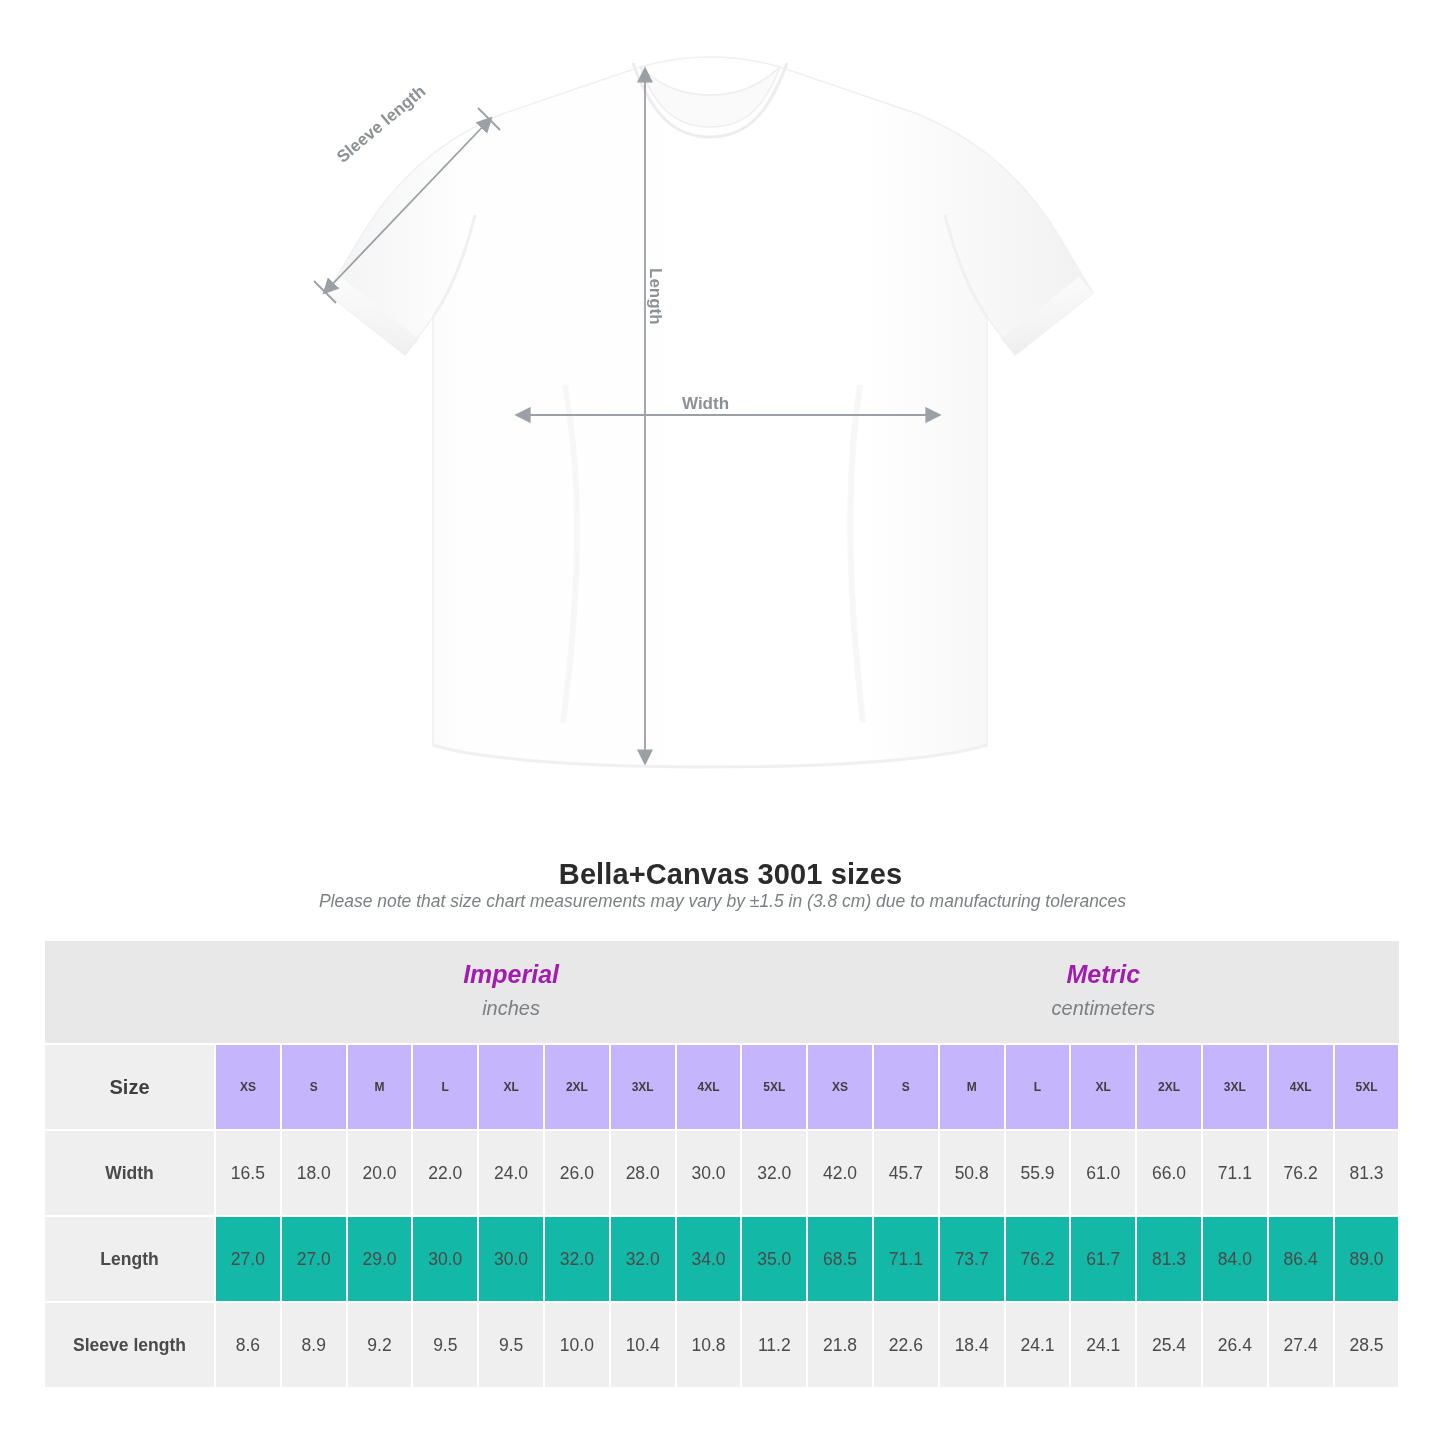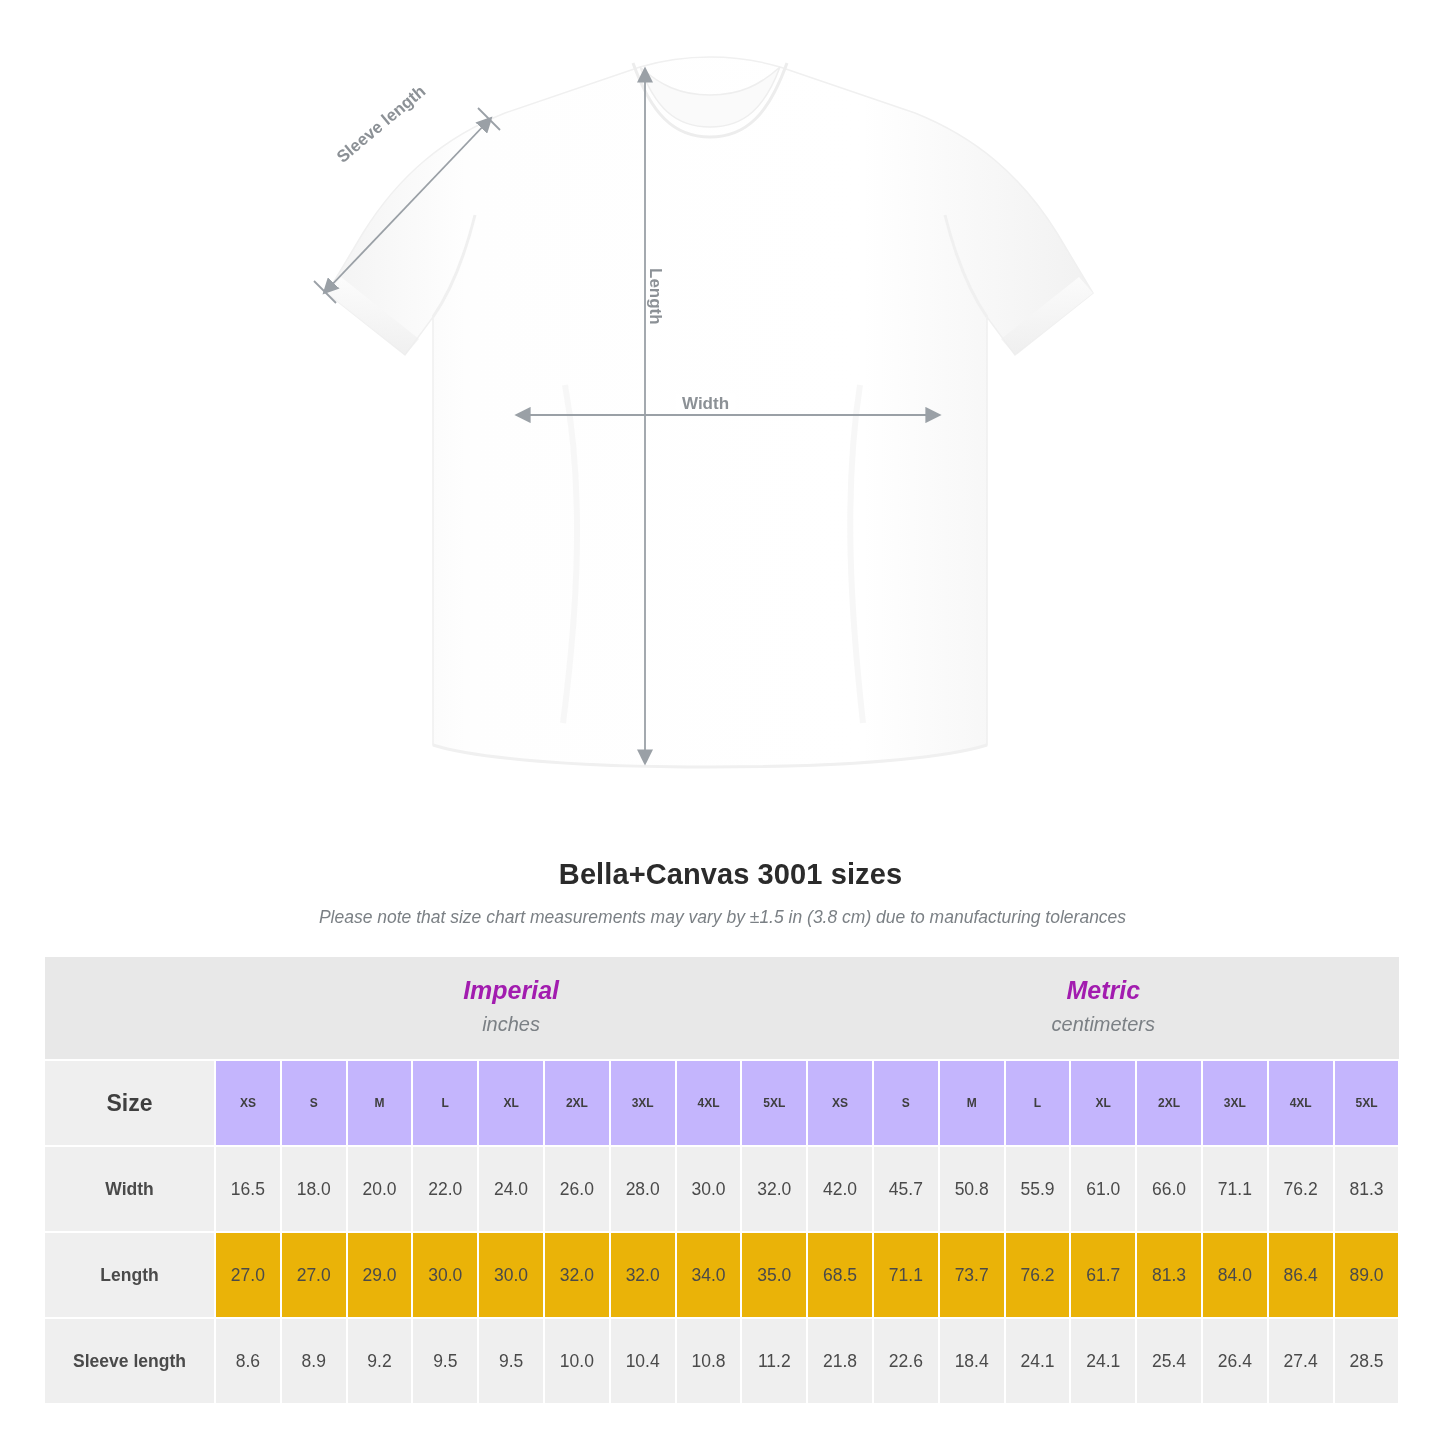--- a/index.html
+++ b/index.html
@@ -83,21 +83,20 @@
     margin-top: 28px;
   }
   .chart-title {
     font-size: 29px;
     font-weight: bold;
     color: #2b2b2b;
     letter-spacing: 0.1px;
     padding-left: 16px;
   }
   .chart-note {
-    margin-top: 16px;
     font-size: 17.5px;
     font-style: italic;
     color: #7b8085;
   }
 
   
   .table-wrap {
     margin: 29px 45px 0 45px;
     width: 1355px;
   }
@@ -139,28 +138,28 @@
 
   tr.row-sizes td {
     height: 82px;
     background: #c4b5fd;
     font-weight: bold;
     font-size: 12px;
     color: #3f3f3f;
   }
   tr.row-sizes td.rowlabel {
     background: #efefef;
-    font-size: 23px;
+    font-size: 20px;
   }
 
   tr.shaded td {
     background: #efefef;
   }
   tr.plain td {
-    background: #eab308;
+    background: #14b8a6;
   }
   tr.plain td.rowlabel {
     background: #efefef;
   }
   tr.data-row td {
     height: 82px;
   }
   td.rowlabel {
     font-weight: bold;
     color: #3f3f3f;

